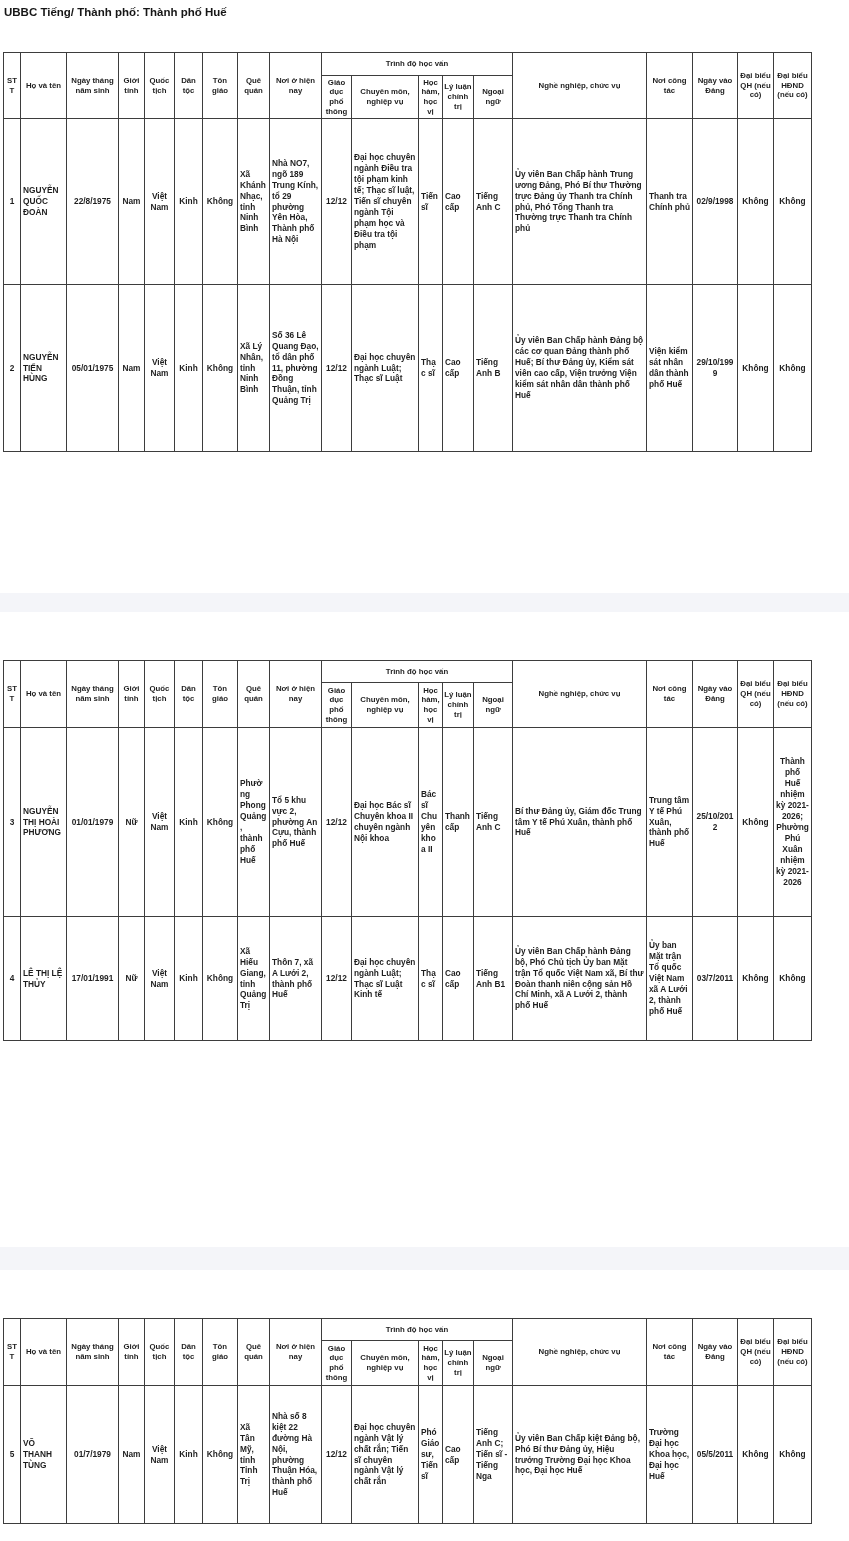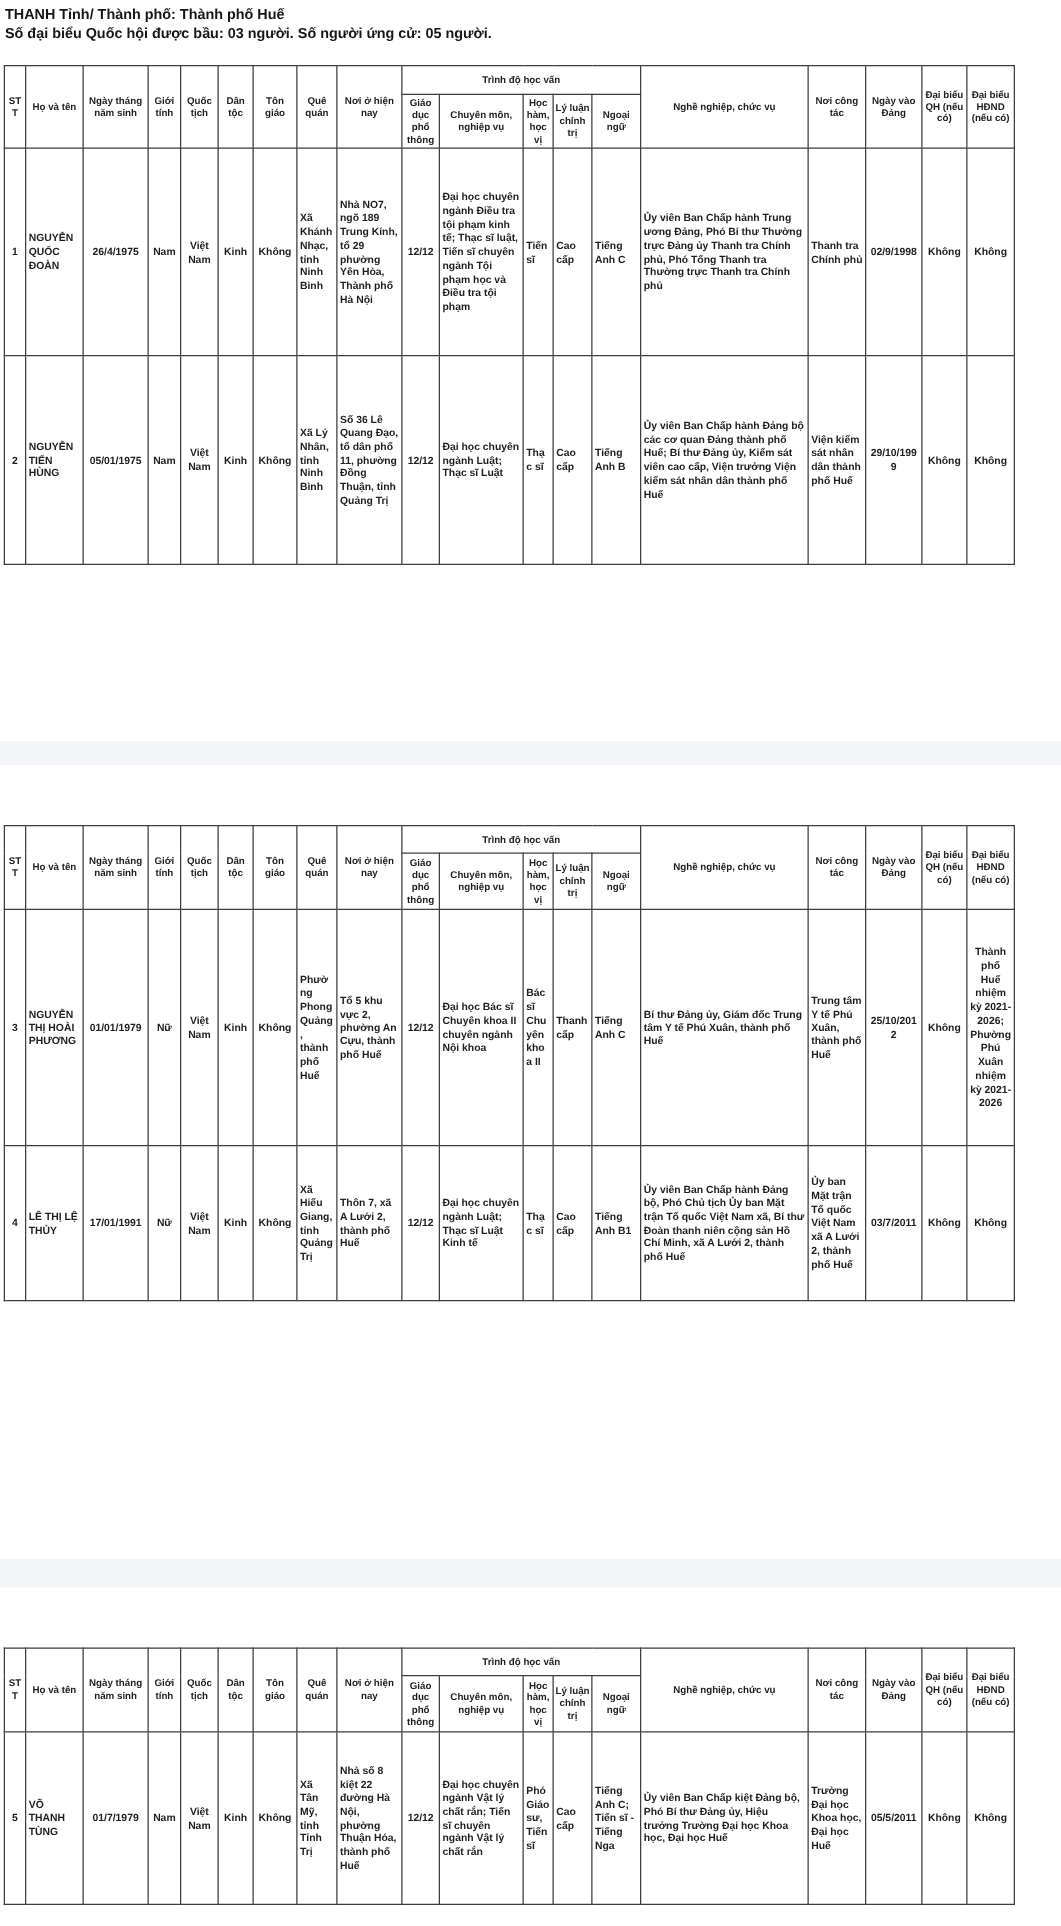--- a/index.html
+++ b/index.html
@@ -36,22 +36,21 @@
     font-size:8.3px; font-weight:600; line-height:1.32; padding:1px 2px;
   }
   td.c { text-align:center; }
   td.l { text-align:left; }
 </style>
 </head>
 <body>
 
 <div id="page">
   <div class="doc-header">
-    <div>THANH Tỉnh/ Thành phố: Thành phố Huế</div>
-    <div>Số đại biểu Quốc hội được bầu: 03 người. Số người ứng cử: 05 người.</div>
+    <div>UBBC Tiếng/ Thành phố: Thành phố Huế</div>
   </div>
 
   <div id="band-1" class="sep-band"></div>
   <div id="band-2" class="sep-band"></div>
 
   <div id="tables-root">
       <table class="roster" style="top: 52px;">
         <colgroup>
           <col style="width: 17px;">
           <col style="width: 46px;">
@@ -96,21 +95,21 @@
             <th>Chuyên môn, nghiệp vụ</th>
             <th>Học hàm, học vị</th>
             <th>Lý luận chính trị</th>
             <th>Ngoại ngữ</th>
           </tr>
         </thead>
         <tbody>
           <tr style="height: 166px;">
             <td class="c">1</td>
             <td class="l">NGUYỄN QUỐC ĐOÀN</td>
-            <td class="c">26/4/1975</td>
+            <td class="c">22/8/1975</td>
             <td class="c">Nam</td>
             <td class="c">Việt Nam</td>
             <td class="c">Kinh</td>
             <td class="c">Không</td>
             <td class="l">Xã Khánh Nhạc, tỉnh Ninh Bình</td>
             <td class="l">Nhà NO7, ngõ 189 Trung Kính, tổ 29 phường Yên Hòa, Thành phố Hà Nội</td>
             <td class="c">12/12</td>
             <td class="l">Đại học chuyên ngành Điều tra tội phạm kinh tế; Thạc sĩ luật, Tiến sĩ chuyên ngành Tội phạm học và Điều tra tội phạm</td>
             <td class="l">Tiến sĩ</td>
             <td class="l">Cao cấp</td>

